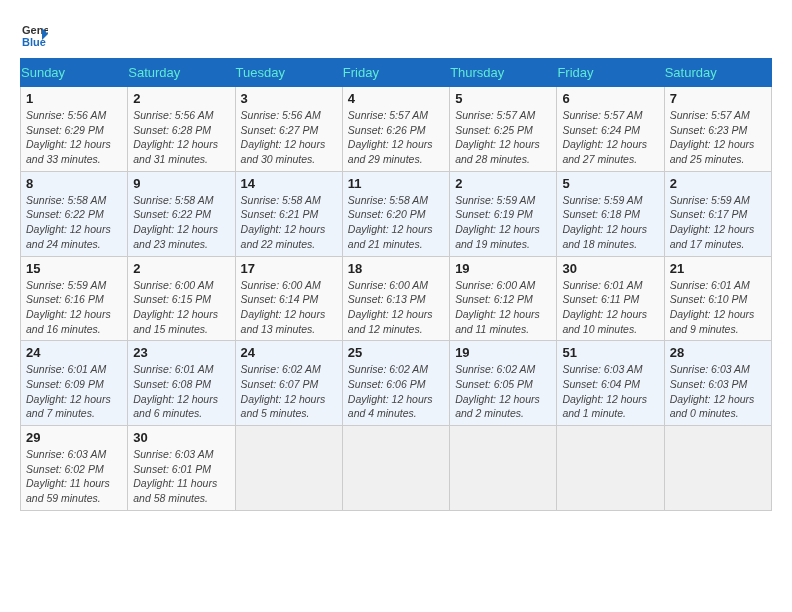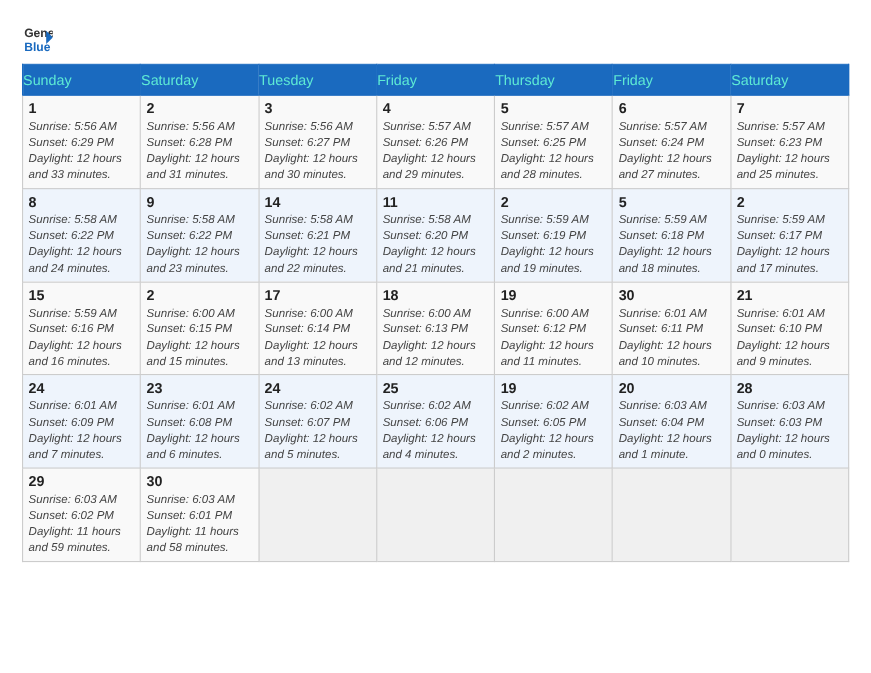--- a/index.html
+++ b/index.html
@@ -221,21 +221,21 @@
         </td>
         <td>
           <span class="day-num">25</span>
           <div class="day-detail">Sunrise: 6:02 AM<br>Sunset: 6:06 PM<br>Daylight: 12 hours and 4 minutes.</div>
         </td>
         <td>
           <span class="day-num">19</span>
           <div class="day-detail">Sunrise: 6:02 AM<br>Sunset: 6:05 PM<br>Daylight: 12 hours and 2 minutes.</div>
         </td>
         <td>
-          <span class="day-num">20</span>
+          <span class="day-num">51</span>
           <div class="day-detail">Sunrise: 6:03 AM<br>Sunset: 6:04 PM<br>Daylight: 12 hours and 1 minute.</div>
         </td>
         <td>
           <span class="day-num">28</span>
           <div class="day-detail">Sunrise: 6:03 AM<br>Sunset: 6:03 PM<br>Daylight: 12 hours and 0 minutes.</div>
         </td>
       </tr>
       <tr>
         <td>
           <span class="day-num">29</span>

